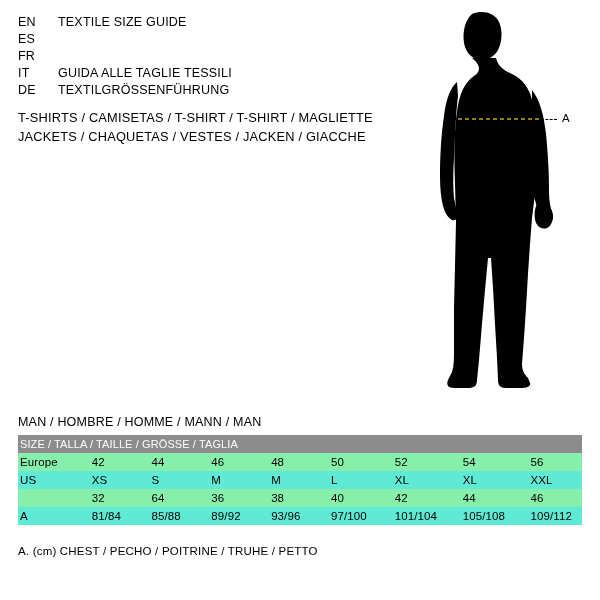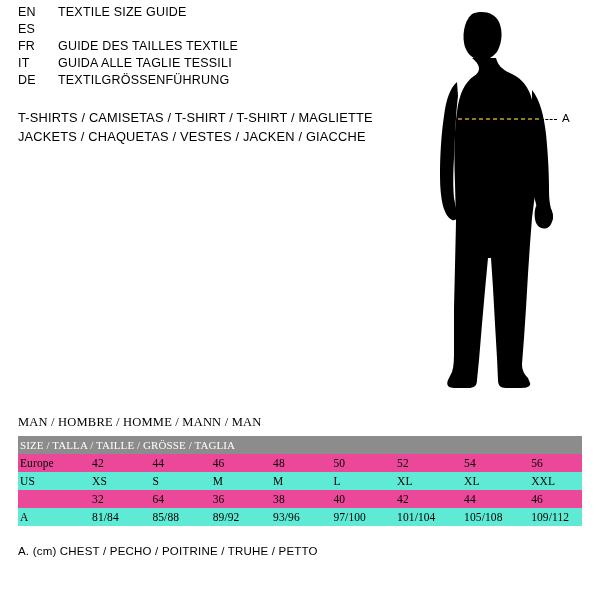--- a/index.html
+++ b/index.html
@@ -18,21 +18,21 @@
     position: relative;
     width: 600px;
     height: 600px;
     box-sizing: border-box;
   }
 
   
   .lang-block {
     position: absolute;
     left: 18px;
-    top: 4px;
+    top: 14px;
     width: 400px;
   }
   .lang-row {
     display: flex;
     font-size: 12.5px;
     line-height: 17px;
     letter-spacing: 0.2px;
   }
   .lang-code {
     width: 40px;
@@ -80,21 +80,20 @@
     width: 16px;
     border-top: 1.5px dashed #000;
   }
 
   
   .table-block {
     position: absolute;
     left: 18px;
     top: 415px;
     width: 564px;
-    font-family: Liberation Serif, serif;
   }
   .table-title {
     font-size: 12.5px;
     letter-spacing: 0.2px;
     padding-bottom: 6px;
   }
   table.size-table {
     width: 100%;
     border-collapse: collapse;
     font-size: 11.5px;
@@ -104,21 +103,21 @@
     letter-spacing: 0.1px;
     white-space: nowrap;
   }
   .row-header td {
     background: #8c8c8c;
     color: #ffffff;
     font-size: 11px;
     padding: 3px 0 3px 0;
   }
   .row-shade td {
-    background: #ec4899;
+    background: #86efac;
   }
   .row-plain td {
     background: #5eead4;
   }
   .col-label {
     width: 86px;
     padding-left: 2px !important;
   }
   .cell {
     width: 68px;
@@ -139,21 +138,20 @@
   <div class="lang-block">
     <div class="lang-row">
       <span class="lang-code">EN</span>
       <span class="lang-text">TEXTILE SIZE GUIDE</span>
     </div>
     <div class="lang-row">
       <span class="lang-code">ES</span>
     </div>
     <div class="lang-row">
       <span class="lang-code">FR</span>
-      <span class="lang-text">GUIDE DES TAILLES TEXTILE</span>
     </div>
     <div class="lang-row">
       <span class="lang-code">IT</span>
       <span class="lang-text">GUIDA ALLE TAGLIE TESSILI</span>
     </div>
     <div class="lang-row">
       <span class="lang-code">DE</span>
       <span class="lang-text">TEXTILGRÖSSENFÜHRUNG</span>
     </div>
   </div>

